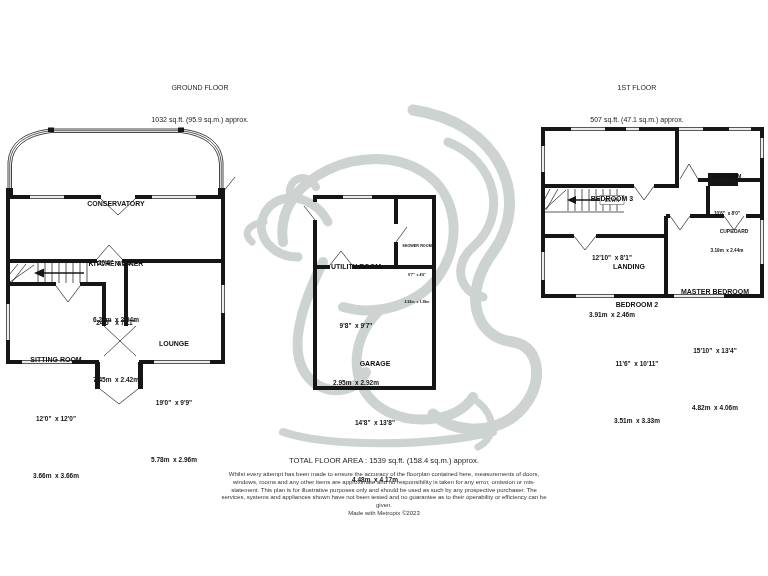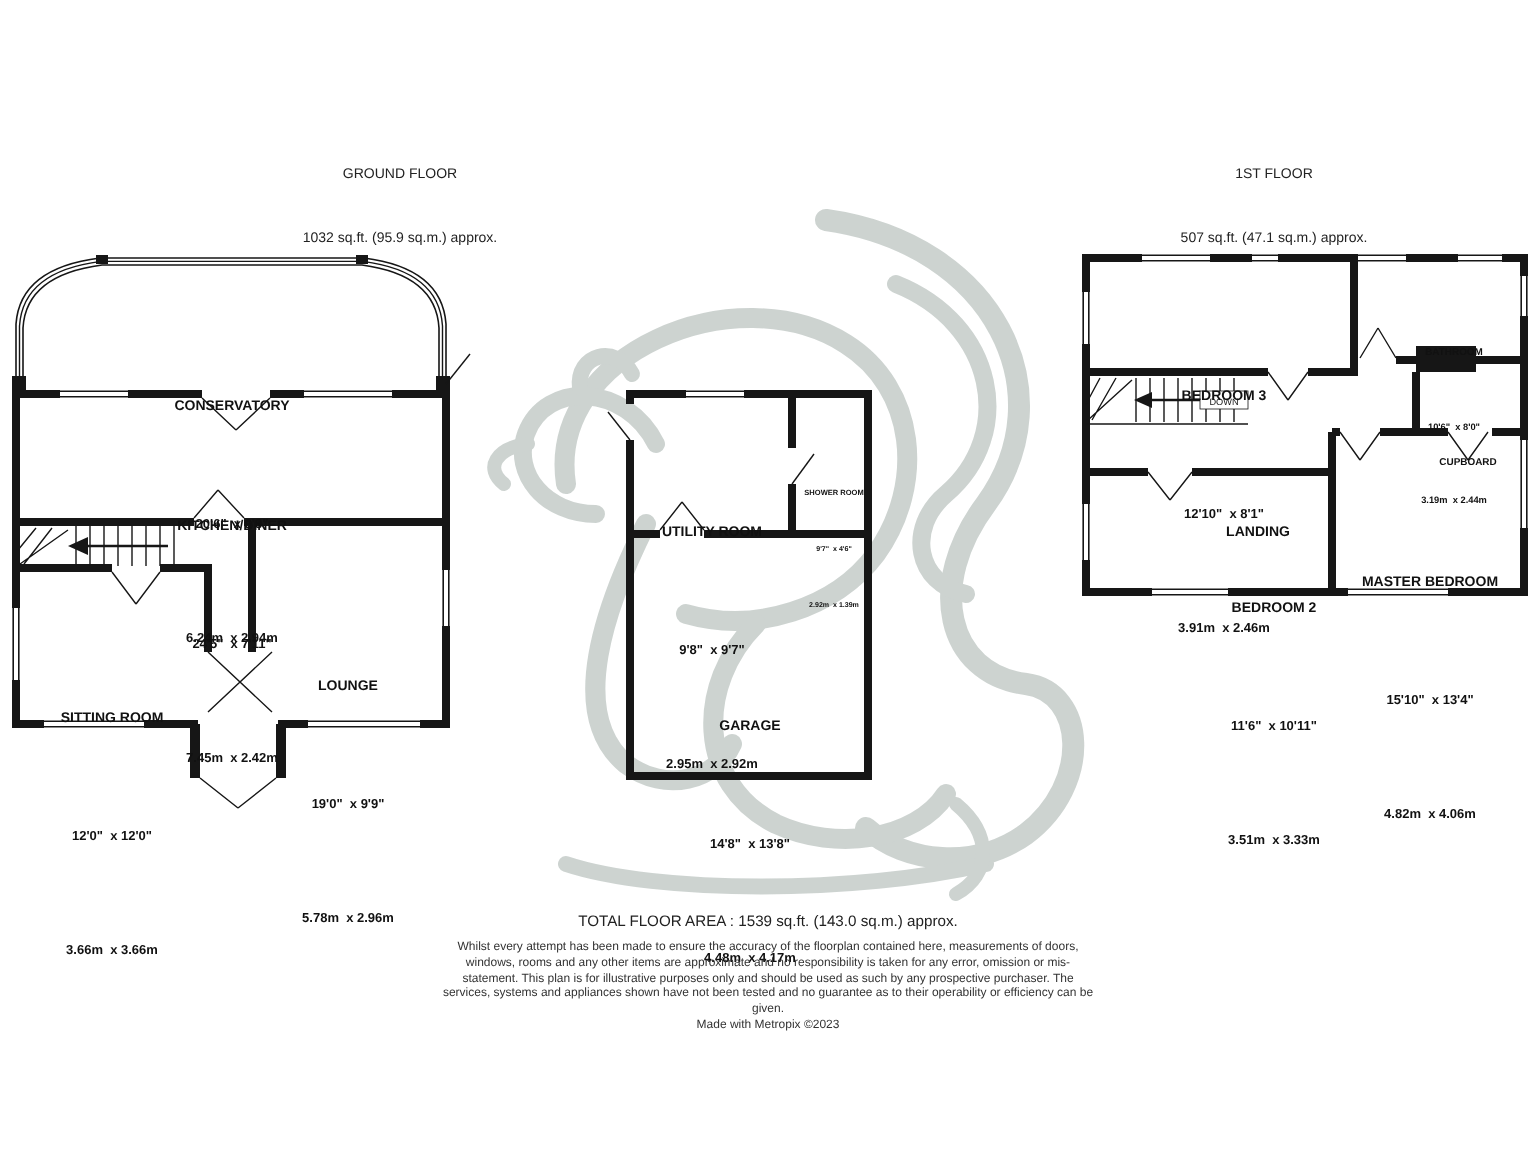--- a/index.html
+++ b/index.html
@@ -277,15 +277,15 @@
   <span class="dim">11'6"  x 10'11"</span>
   <span class="dim">3.51m  x 3.33m</span>
 </div>
 
 <div class="room-label" style="left:715px;top:239px;">
   <span class="nm">MASTER BEDROOM</span>
   <span class="dim">15'10"  x 13'4"</span>
   <span class="dim">4.82m  x 4.06m</span>
 </div>
 
-<div class="total-line">TOTAL FLOOR AREA : 1539 sq.ft. (143.0 sq.m.) approx.</div>
+<div class="total-line">TOTAL FLOOR AREA : 1539 sq.ft. (158.4 sq.m.) approx.</div>
 <div class="disclaimer">Whilst every attempt has been made to ensure the accuracy of the floorplan contained here, measurements of doors, windows, rooms and any other items are approximate and no responsibility is taken for any error, omission or mis-statement. This plan is for illustrative purposes only and should be used as such by any prospective purchaser. The services, systems and appliances shown have not been tested and no guarantee as to their operability or efficiency can be given.</div>
 <div class="credit">Made with Metropix ©2023</div>
 
 </body></html>

